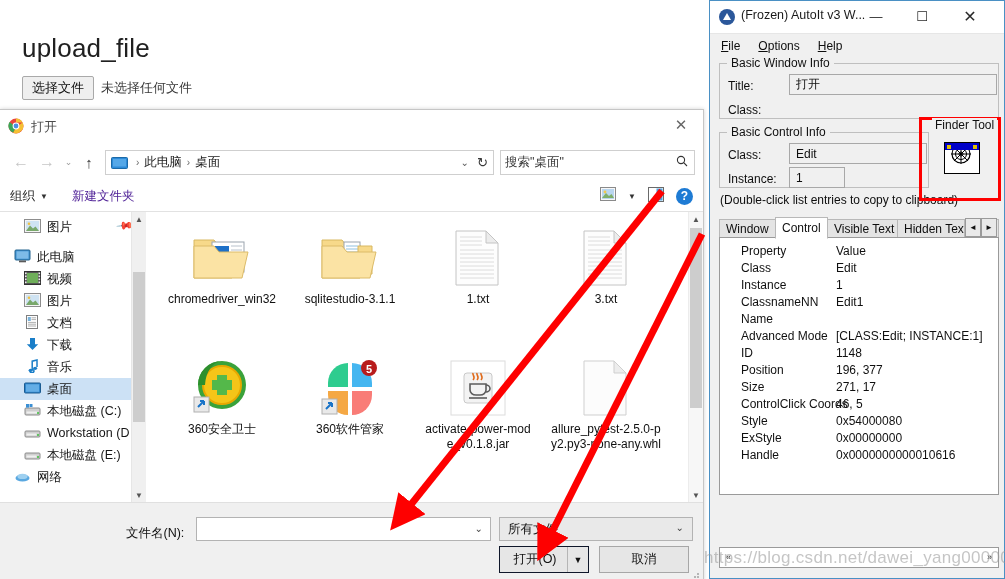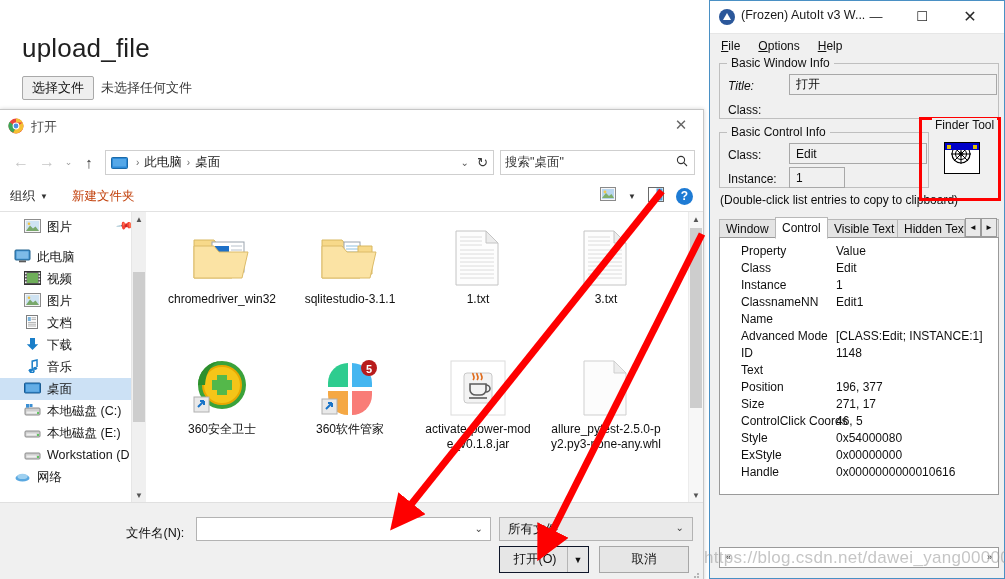--- a/index.html
+++ b/index.html
@@ -46,21 +46,21 @@
   .bc-item{font-size:12.5px;color:#1a1a1a;}
   #bc-chevron{position:absolute;right:24px;font-size:10px;color:#5a5a5a;}
   #bc-refresh{position:absolute;right:5px;font-size:13px;color:#3a3a3a;}
   #search-box{width:185px;height:23px;border:1px solid #cfcfcf;background:#fff;display:flex;align-items:center;padding:0 4px;position:relative;}
   #search-ph{font-size:12.5px;color:#3a3a3a;}
   #search-icon{position:absolute;right:6px;font-size:12px;color:#3a3a3a;}
 
   
   #dlg-toolbar{position:relative;height:30px;border-bottom:1px solid #e2e2e2;display:flex;align-items:center;padding:0 10px;}
   #organize-btn{font-size:12.5px;color:#1a1a1a;display:flex;align-items:center;gap:5px;}
-  #newfolder-btn{font-size:12.5px;color:#c2410c;margin-left:24px;}
+  #newfolder-btn{font-size:12.5px;color:#4c1d95;margin-left:24px;}
   .tb-caret{font-size:8px;color:#333;}
   #tb-right{position:absolute;right:10px;display:flex;align-items:center;gap:12px;}
   #help-icon{width:17px;height:17px;border-radius:50%;background:#1e7bd4;color:#fff;font-size:12px;
     display:flex;align-items:center;justify-content:center;font-weight:bold;}
 
   
   #dlg-body{position:relative;height:290px;display:flex;}
   #dlg-sidebar{width:146px;position:relative;overflow:hidden;padding-top:4px;background:#fff;}
   .tree-item{height:22px;display:flex;align-items:center;padding-left:14px;font-size:12.5px;color:#151515;position:relative;white-space:nowrap;}
   .tree-item.indent{padding-left:24px;}
@@ -359,32 +359,32 @@
       </div>
 
       <div class="tree-item indent">
         <span class="ic">
           <svg width="17" height="14" viewBox="0 0 17 14">
               <path d="M2 6 h13 a1 1 0 0 1 1 1 v4 a1 1 0 0 1 -1 1 h-13 a1 1 0 0 1 -1 -1 v-4 a1 1 0 0 1 1 -1 z" fill="#cfcfcf" stroke="#8c8c8c"></path>
               <rect x="2.5" y="8.5" width="10" height="2" fill="#efefef"></rect>
               <circle cx="14" cy="10" r="1" fill="#3cc03c"></circle>
             </svg>
         </span>
-        <span>本地磁盘 (E:)</span>
+        <span>Workstation (D</span>
       </div>
 
       <div class="tree-item indent">
         <span class="ic">
           <svg width="17" height="14" viewBox="0 0 17 14">
               <path d="M2 6 h13 a1 1 0 0 1 1 1 v4 a1 1 0 0 1 -1 1 h-13 a1 1 0 0 1 -1 -1 v-4 a1 1 0 0 1 1 -1 z" fill="#cfcfcf" stroke="#8c8c8c"></path>
               <rect x="2.5" y="8.5" width="10" height="2" fill="#efefef"></rect>
               <circle cx="14" cy="10" r="1" fill="#3cc03c"></circle>
             </svg>
         </span>
-        <span>Workstation (D</span>
+        <span>本地磁盘 (E:)</span>
       </div>
 
       <div class="tree-item">
         <span class="ic">
           <svg width="17" height="14" viewBox="0 0 17 14">
               <ellipse cx="8.5" cy="9" rx="7" ry="3.6" fill="#5aa8e0"></ellipse>
               <ellipse cx="8.5" cy="7.4" rx="5" ry="2.6" fill="#9ed0f0"></ellipse>
             </svg>
         </span>
         <span>网络</span>
@@ -595,21 +595,21 @@
 
   <div id="ai-menubar">
     <div class="ai-menu"><u>F</u>ile</div>
     <div class="ai-menu"><u>O</u>ptions</div>
     <div class="ai-menu"><u>H</u>elp</div>
   </div>
 
   <div class="ai-group" id="grp-window">
     <span class="ai-group-label">Basic Window Info</span>
   </div>
-  <span class="ai-field-label" style="left:18px;top:78px;font-style:italic;">Title:</span>
+  <span class="ai-field-label" style="left:18px;top:78px;">Title:</span>
   <div class="ai-field" style="left:79px;top:73px;width:200px;height:19px;">
     <span>打开</span>
   </div>
   <span class="ai-field-label" style="left:18px;top:102px;">Class:</span>
 
   <div class="ai-group" id="grp-control">
     <span class="ai-group-label">Basic Control Info</span>
   </div>
   <span class="ai-field-label" style="left:18px;top:147px;">Class:</span>
   <div class="ai-field" style="left:79px;top:142px;width:130px;height:19px;">
@@ -653,24 +653,20 @@
         <span class="lv-prop">Name</span>
         <span class="lv-val"></span>
       </div>
     <div class="lv-row">
         <span class="lv-prop">Advanced Mode</span>
         <span class="lv-val">[CLASS:Edit; INSTANCE:1]</span>
       </div>
     <div class="lv-row">
         <span class="lv-prop">ID</span>
         <span class="lv-val">1148</span>
-      </div>
-    <div class="lv-row">
-        <span class="lv-prop">Text</span>
-        <span class="lv-val"></span>
       </div>
     <div class="lv-row">
         <span class="lv-prop">Position</span>
         <span class="lv-val">196, 377</span>
       </div>
     <div class="lv-row">
         <span class="lv-prop">Size</span>
         <span class="lv-val">271, 17</span>
       </div>
     <div class="lv-row">

